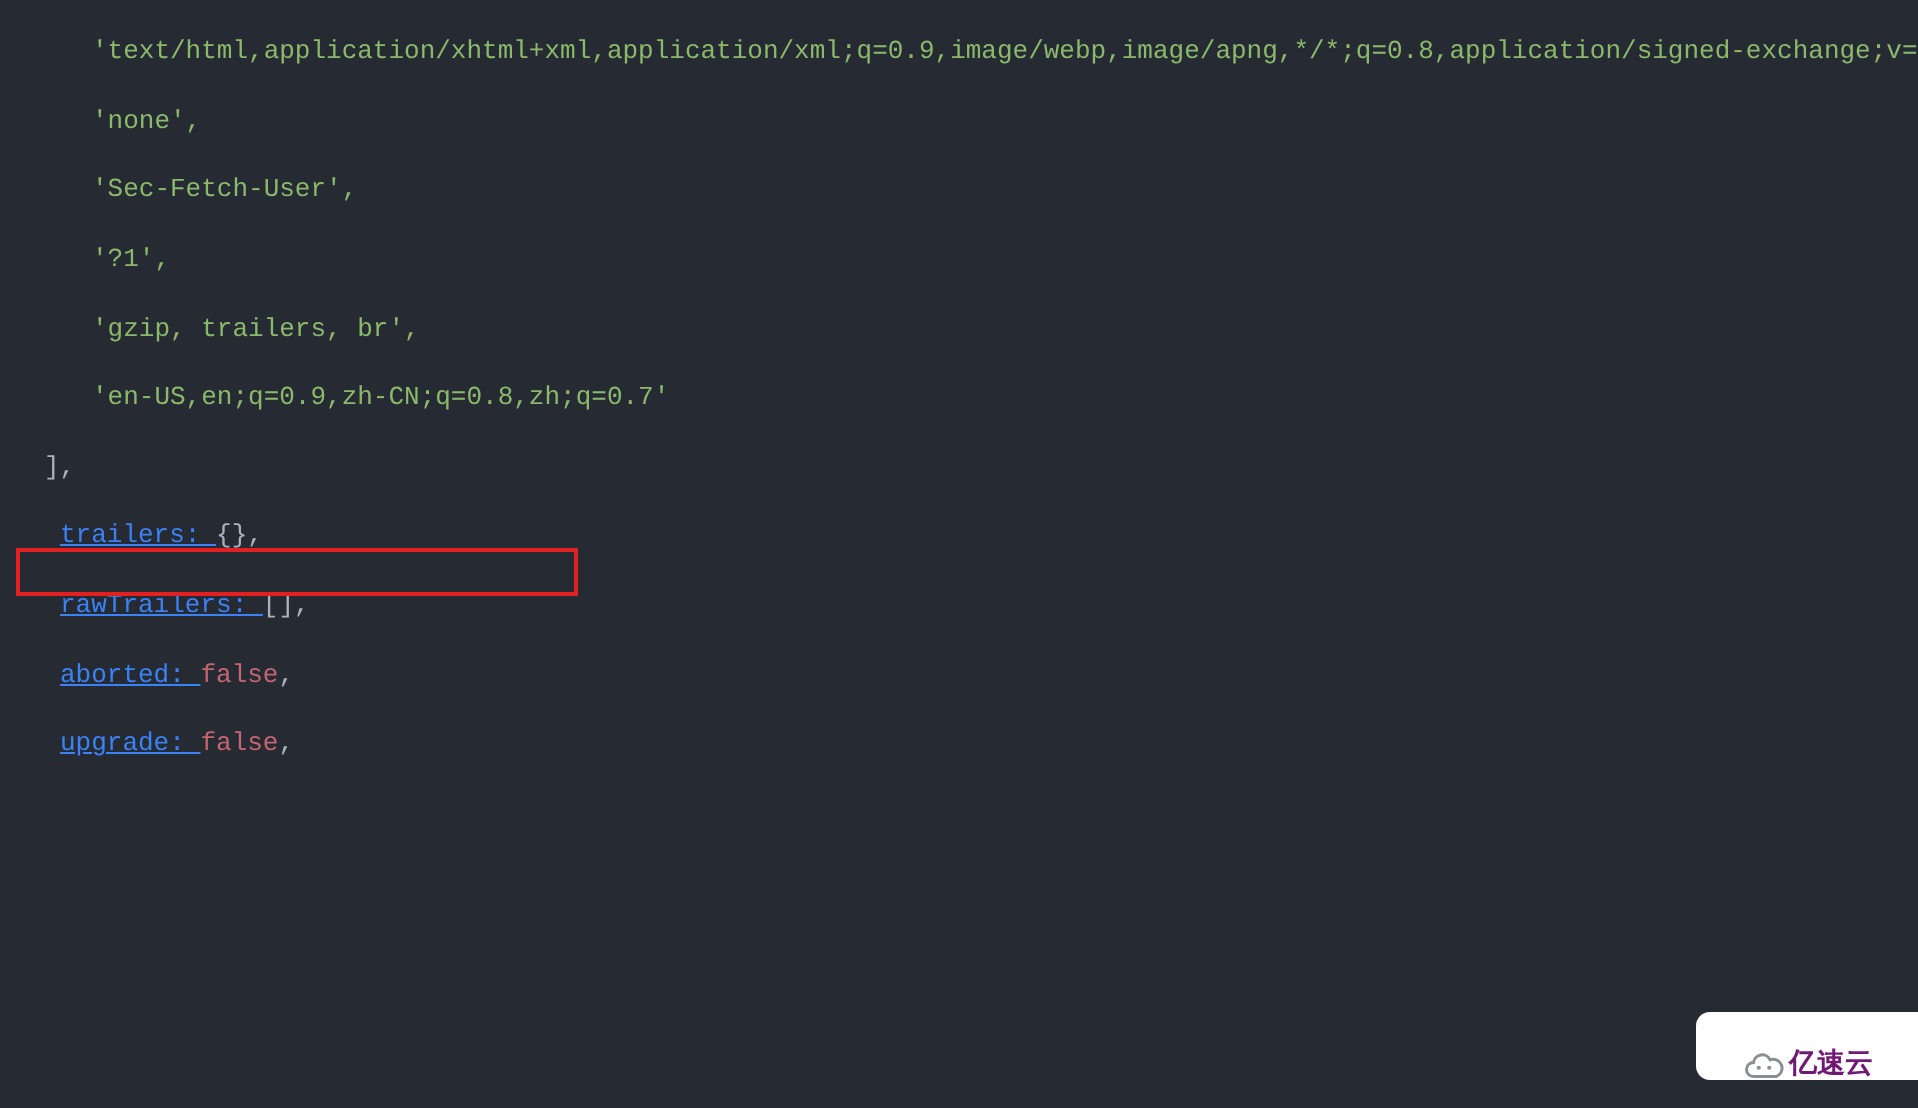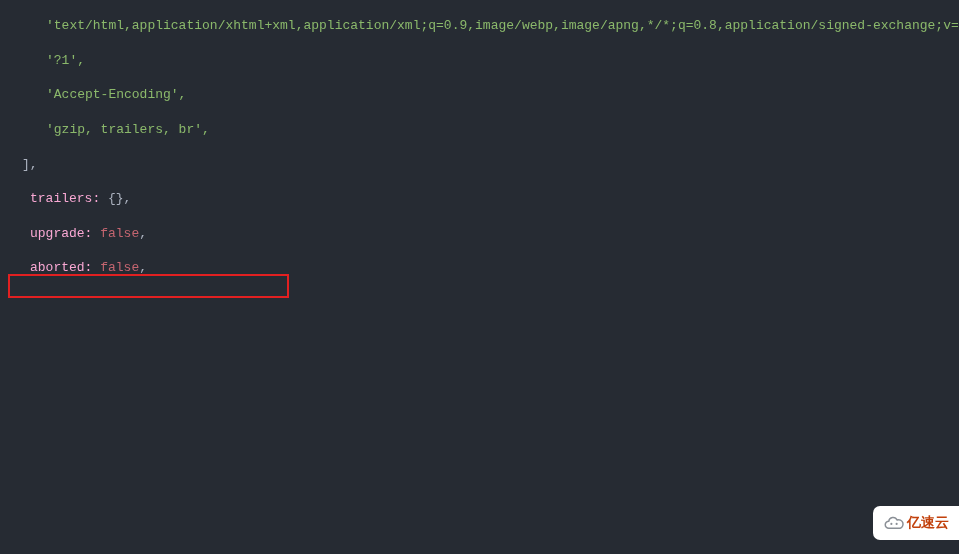--- a/index.html
+++ b/index.html
@@ -12,21 +12,21 @@
     font-family: Consolas, "Courier New", monospace;
     font-size: 13px;
     line-height: 17.3px;
     color: #abb2bf;
   }
   .code {
     padding: 0 0 0 8px;
     white-space: pre;
   }
   .str   { color: #8bb96b; }   
-  .prop  { color: #f9a8d4; }   
+  .prop  { color: #3b82f6; text-decoration: underline; }   
   .kw    { color: #c46570; }   
   .punc  { color: #abb2bf; }   
 
   .line { display: block; }
   .ind1 { padding-left: 22px; }
   .ind2 { padding-left: 38px; }
   .ind4 { padding-left: 14px; }
 
   .highlight-box {
     position: absolute;
@@ -35,53 +35,56 @@
     top: 274px;
     width: 281px;
     height: 24px;
     pointer-events: none;
   }
 
   .badge {
     position: absolute;
     right: 0;
     bottom: 14px;
-    width: 86px;
+    width: 111px;
     height: 34px;
     background: #fff;
     border-top-left-radius: 7px;
     border-bottom-left-radius: 7px;
     display: flex;
-    align-items: center;
+    align-items: flex-end;
     justify-content: center;
     gap: 2px;
-    color: #c2410c;
+    color: #701a75;
     font-family: "Microsoft YaHei", sans-serif;
     font-size: 14px;
     font-weight: 600;
   }
   .badge-cloud {
     width: 22px;
     height: 14px;
     position: relative;
   }
   .badge-cloud svg { display: block; }
 </style>
 </head>
 <body>
 
 <div class="code">
 <span class="line ind2 str">'text/html,application/xhtml+xml,application/xml;q=0.9,image/webp,image/apng,*/*;q=0.8,application/signed-exchange;v=b3;q=0.9',</span>
+<span class="line ind2 str">'none',</span>
+<span class="line ind2 str">'Sec-Fetch-User',</span>
 <span class="line ind2 str">'?1',</span>
-<span class="line ind2 str">'Accept-Encoding',</span>
 <span class="line ind2 str">'gzip, trailers, br',</span>
+<span class="line ind2 str">'en-US,en;q=0.9,zh-CN;q=0.8,zh;q=0.7'</span>
 <span class="line ind4 punc">],</span>
 <span class="line ind1"><span class="prop">trailers: </span><span class="punc">{},</span></span>
+<span class="line ind1"><span class="prop">rawTrailers: </span><span class="punc">[],</span></span>
+<span class="line ind1"><span class="prop">aborted: </span><span class="kw">false</span><span class="punc">,</span></span>
 <span class="line ind1"><span class="prop">upgrade: </span><span class="kw">false</span><span class="punc">,</span></span>
-<span class="line ind1"><span class="prop">aborted: </span><span class="kw">false</span><span class="punc">,</span></span>
 
 
 
 
 
 
 
 
 
 

